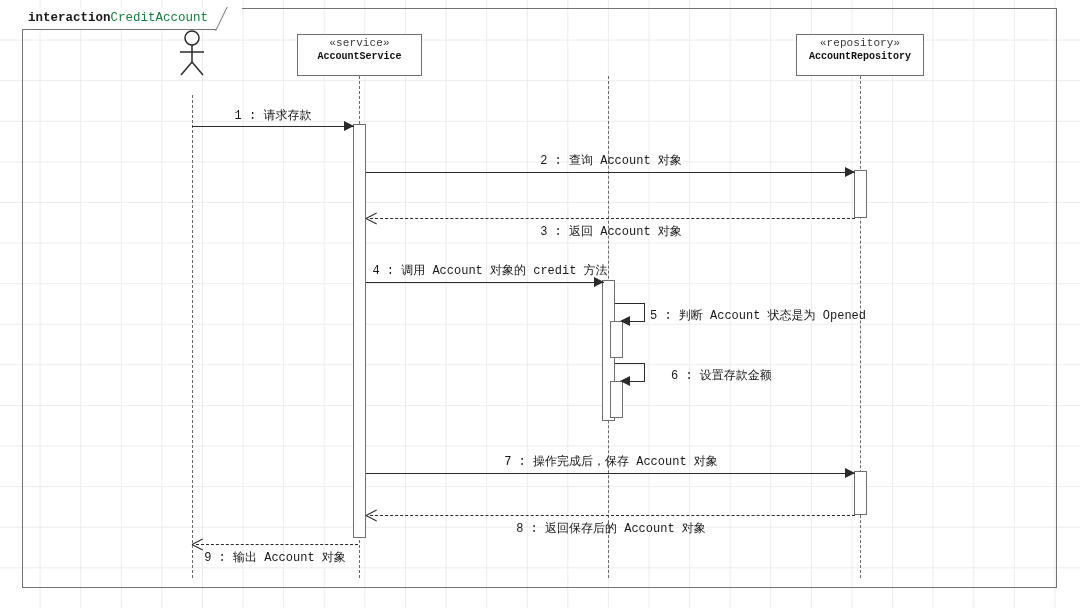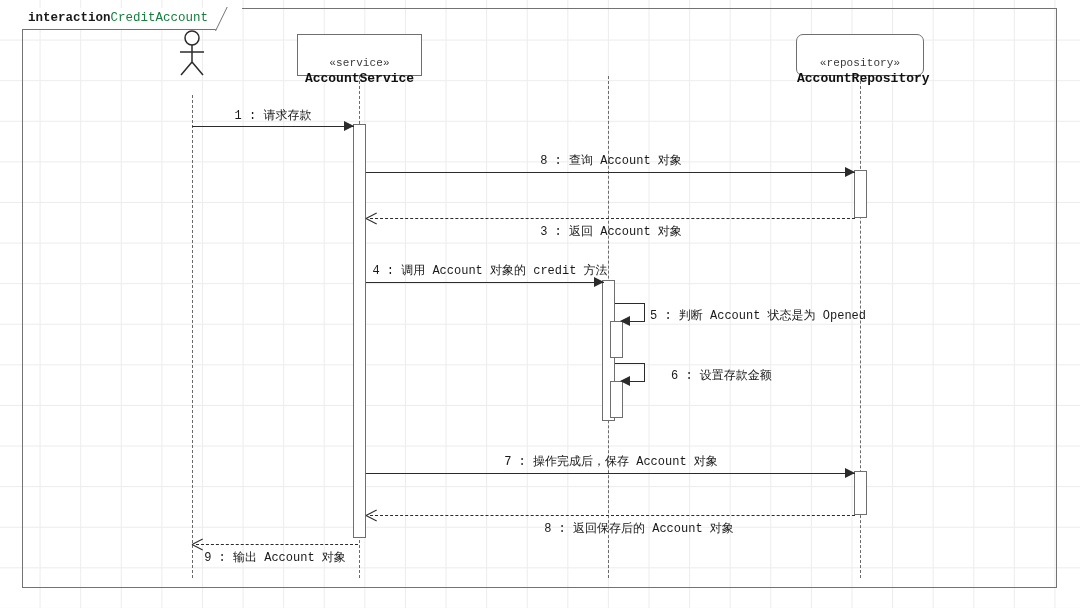--- a/index.html
+++ b/index.html
@@ -78,30 +78,30 @@
     color: #15803d;
   }
 
   
   .participant {
     position: absolute;
     box-sizing: border-box;
     border: 1.5px solid #6f6f6f;
     background: #ffffff;
     text-align: center;
-    padding-top: 22px;
+    padding-top: 2px;
     line-height: 1.25;
   }
   .participant .stereo {
     font-size: 11px;
     color: #3a3a3a;
     letter-spacing: 0.1px;
   }
   .participant .pname {
-    font-size: 13px;
+    font-size: 10px;
     font-weight: bold;
     color: #101010;
   }
 
   
   #actor-label {
     position: absolute;
     font-size: 12.5px;
     font-weight: bold;
     color: #101010;
@@ -208,21 +208,21 @@
   <div class="lifeline" style="left:192px;top:95px;height:483px;"></div>
 
   <div class="participant" style="left:297px;top:34px;width:125px;height:42px;">
     <div class="stereo">«service»</div>
     <div class="pname">AccountService</div>
   </div>
   <div class="lifeline" style="left:359px;top:76px;height:502px;"></div>
 
   <div class="lifeline" style="left:608px;top:76px;height:502px;"></div>
 
-  <div class="participant" style="left:796px;top:34px;width:128px;height:42px;border-radius:7px;">
+  <div class="participant" style="left:796px;top:34px;width:128px;height:42px;">
     <div class="stereo">«repository»</div>
     <div class="pname">AccountRepository</div>
   </div>
   <div class="lifeline" style="left:860px;top:76px;height:502px;"></div>
 
   <div class="activation" style="left:353px;top:124px;width:13px;height:414px;"></div>
 
   <div class="activation" style="left:854px;top:170px;width:13px;height:48px;"></div>
 
   <div class="activation" style="left:602px;top:280px;width:13px;height:141px;"></div>
@@ -232,21 +232,21 @@
   <div class="activation" style="left:610px;top:381px;width:13px;height:37px;"></div>
 
   <div class="activation" style="left:854px;top:471px;width:13px;height:44px;"></div>
 
   <div class="msg-line" style="left:192px;top:126px;width:162px;"></div>
   <div class="arrow-r" style="left:344px;top:121px;"></div>
   <div class="msg-label ctr" style="left:273px;top:110px;">1 : 请求存款</div>
 
   <div class="msg-line" style="left:366px;top:172px;width:489px;"></div>
   <div class="arrow-r" style="left:845px;top:167px;"></div>
-  <div class="msg-label ctr" style="left:611px;top:155px;">8 : 查询 Account  对象</div>
+  <div class="msg-label ctr" style="left:611px;top:155px;">2 : 查询 Account  对象</div>
 
   <div class="msg-line ret" style="left:370px;top:218px;width:485px;"></div>
   <div class="arrow-open-l" style="left:366px;top:212.5px;"></div>
   <div class="msg-label ctr" style="left:611px;top:226px;">3 : 返回 Account 对象</div>
 
   <div class="msg-line" style="left:366px;top:282px;width:238px;"></div>
   <div class="arrow-r" style="left:594px;top:277px;"></div>
   <div class="msg-label ctr" style="left:490px;top:265px;">4 : 调用 Account 对象的 credit 方法</div>
 
   <div class="msg-line" style="left:615px;top:303px;width:30px;"></div>
@@ -260,19 +260,19 @@
   <div class="msg-line" style="left:628px;top:381px;width:17px;"></div>
   <div class="arrow-l" style="left:620px;top:376px;"></div>
   <div class="msg-label" style="left:650px;top:370px;margin-left:21px;">6 : 设置存款金额</div>
 
   <div class="msg-line" style="left:366px;top:473px;width:489px;"></div>
   <div class="arrow-r" style="left:845px;top:468px;"></div>
   <div class="msg-label ctr" style="left:611px;top:456px;">7 : 操作完成后，保存 Account 对象</div>
 
   <div class="msg-line ret" style="left:370px;top:515px;width:485px;"></div>
   <div class="arrow-open-l" style="left:366px;top:509.5px;"></div>
-  <div class="msg-label ctr" style="left:611px;top:523px;margin-left:28px;">8 : 返回保存后的 Account 对象</div>
+  <div class="msg-label ctr" style="left:611px;top:523px;">8 : 返回保存后的 Account 对象</div>
 
   <div class="msg-line ret" style="left:196px;top:544px;width:162px;"></div>
   <div class="arrow-open-l" style="left:192px;top:538.5px;"></div>
   <div class="msg-label ctr" style="left:275px;top:552px;">9 : 输出 Account 对象</div>
 
 </div>
 
 </body></html>

